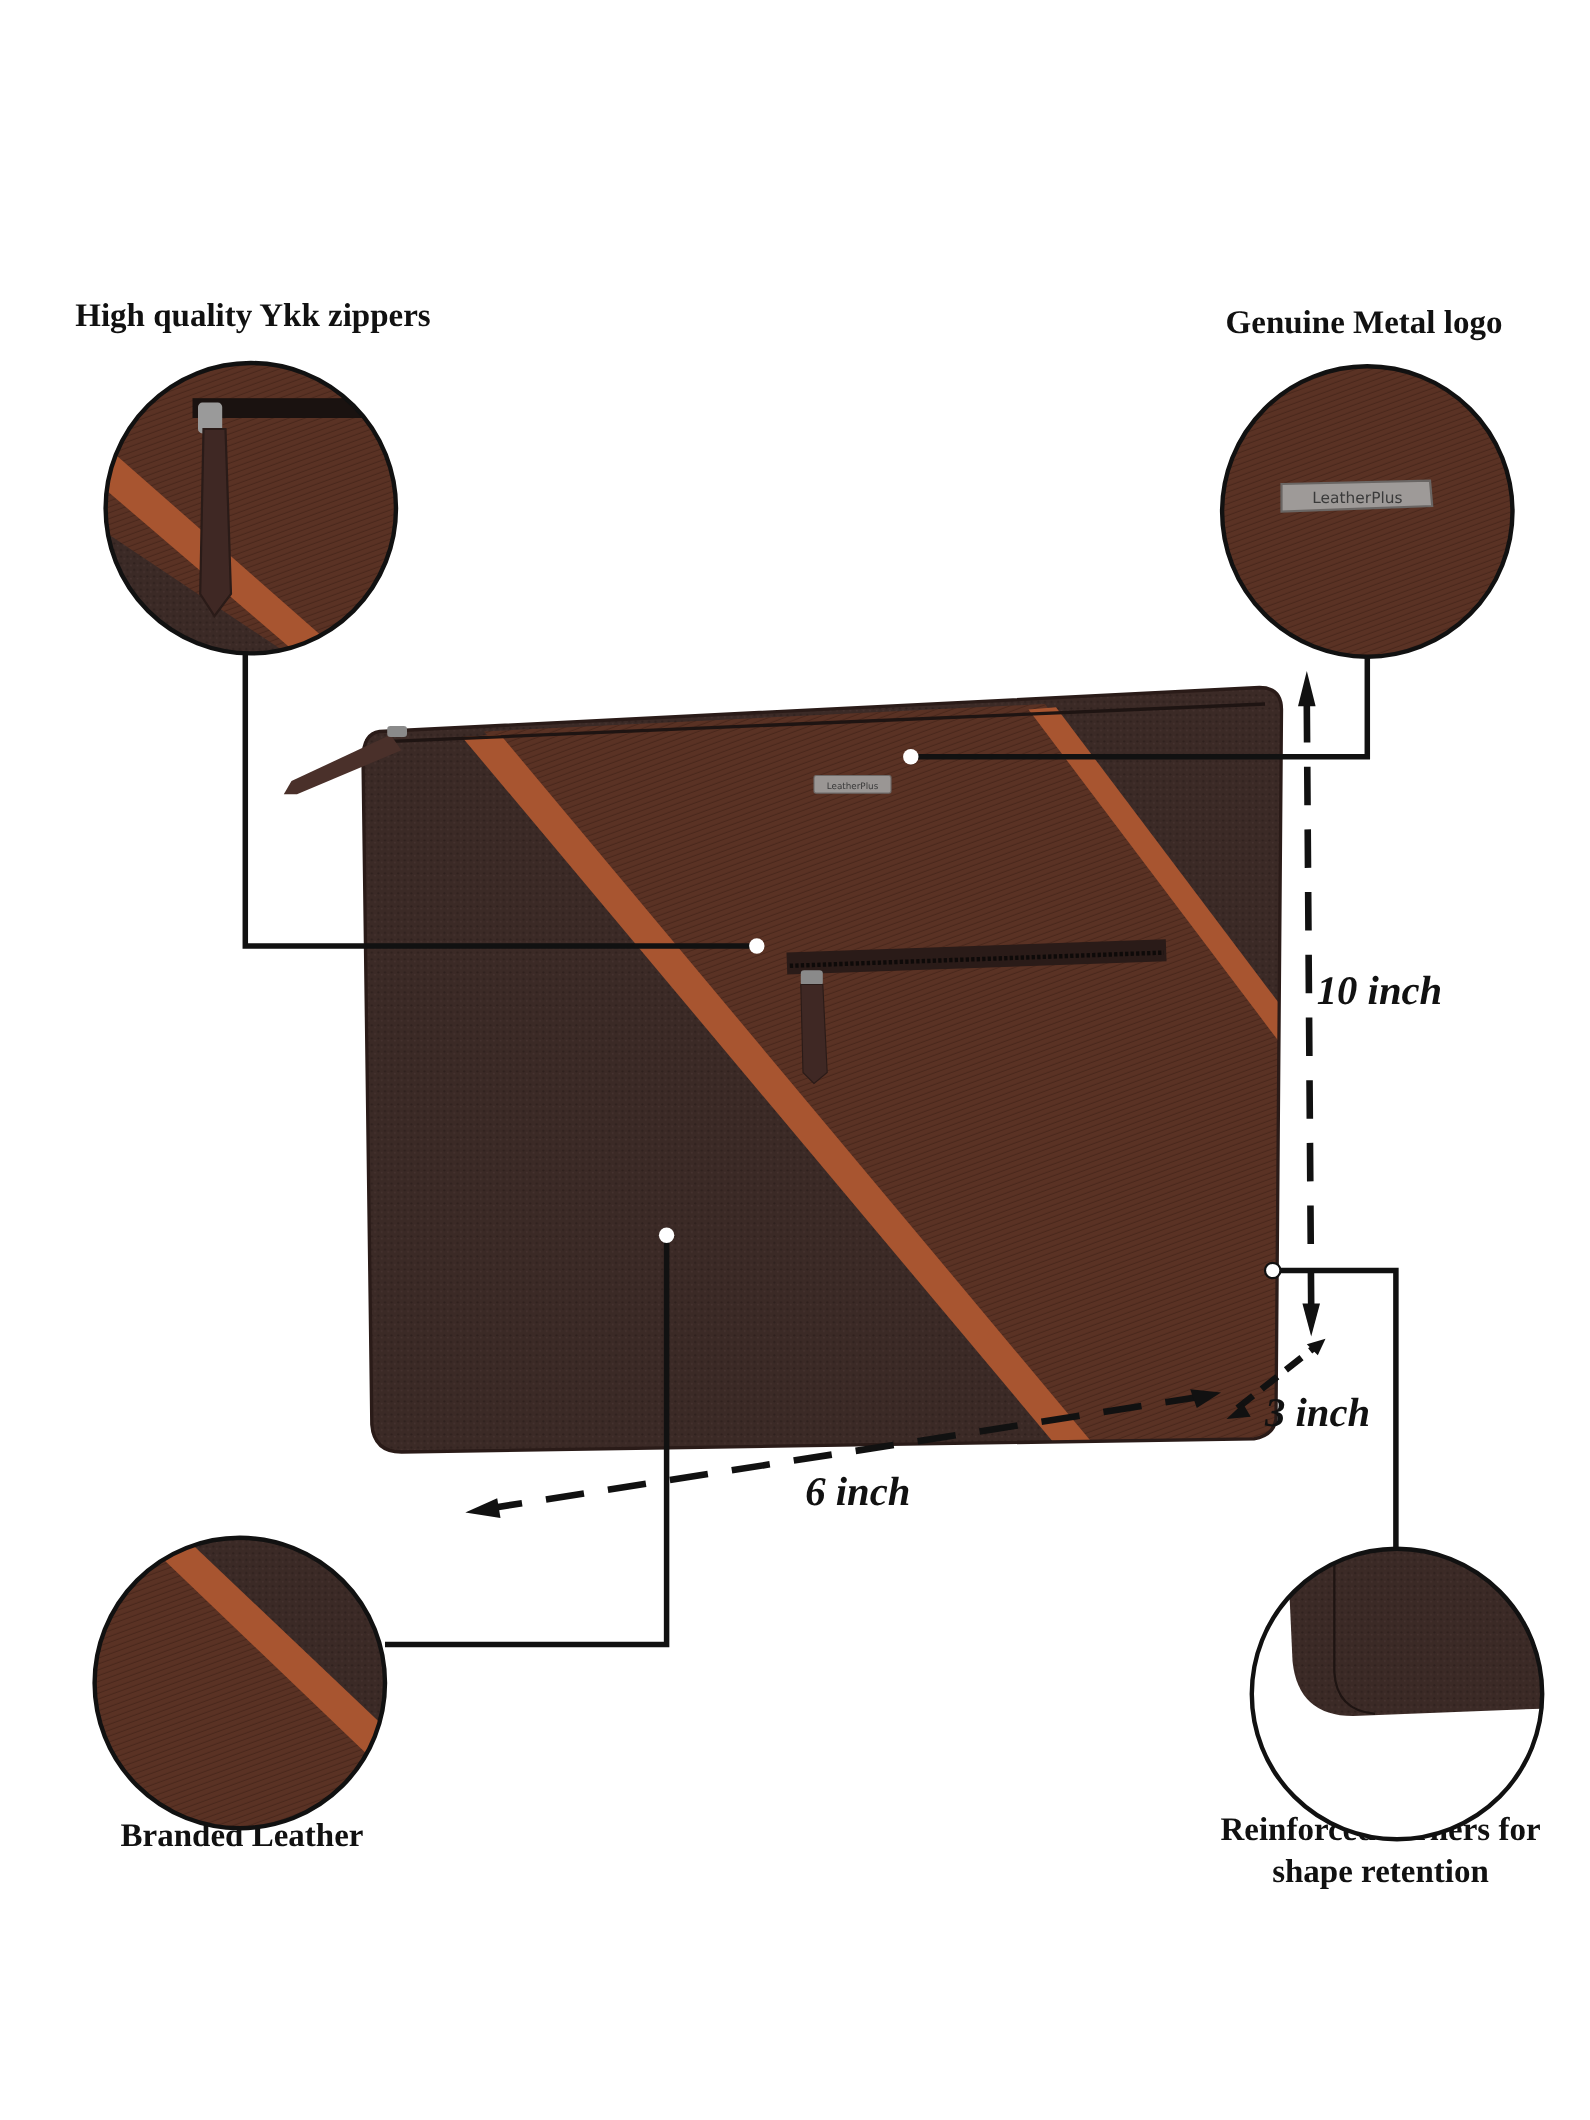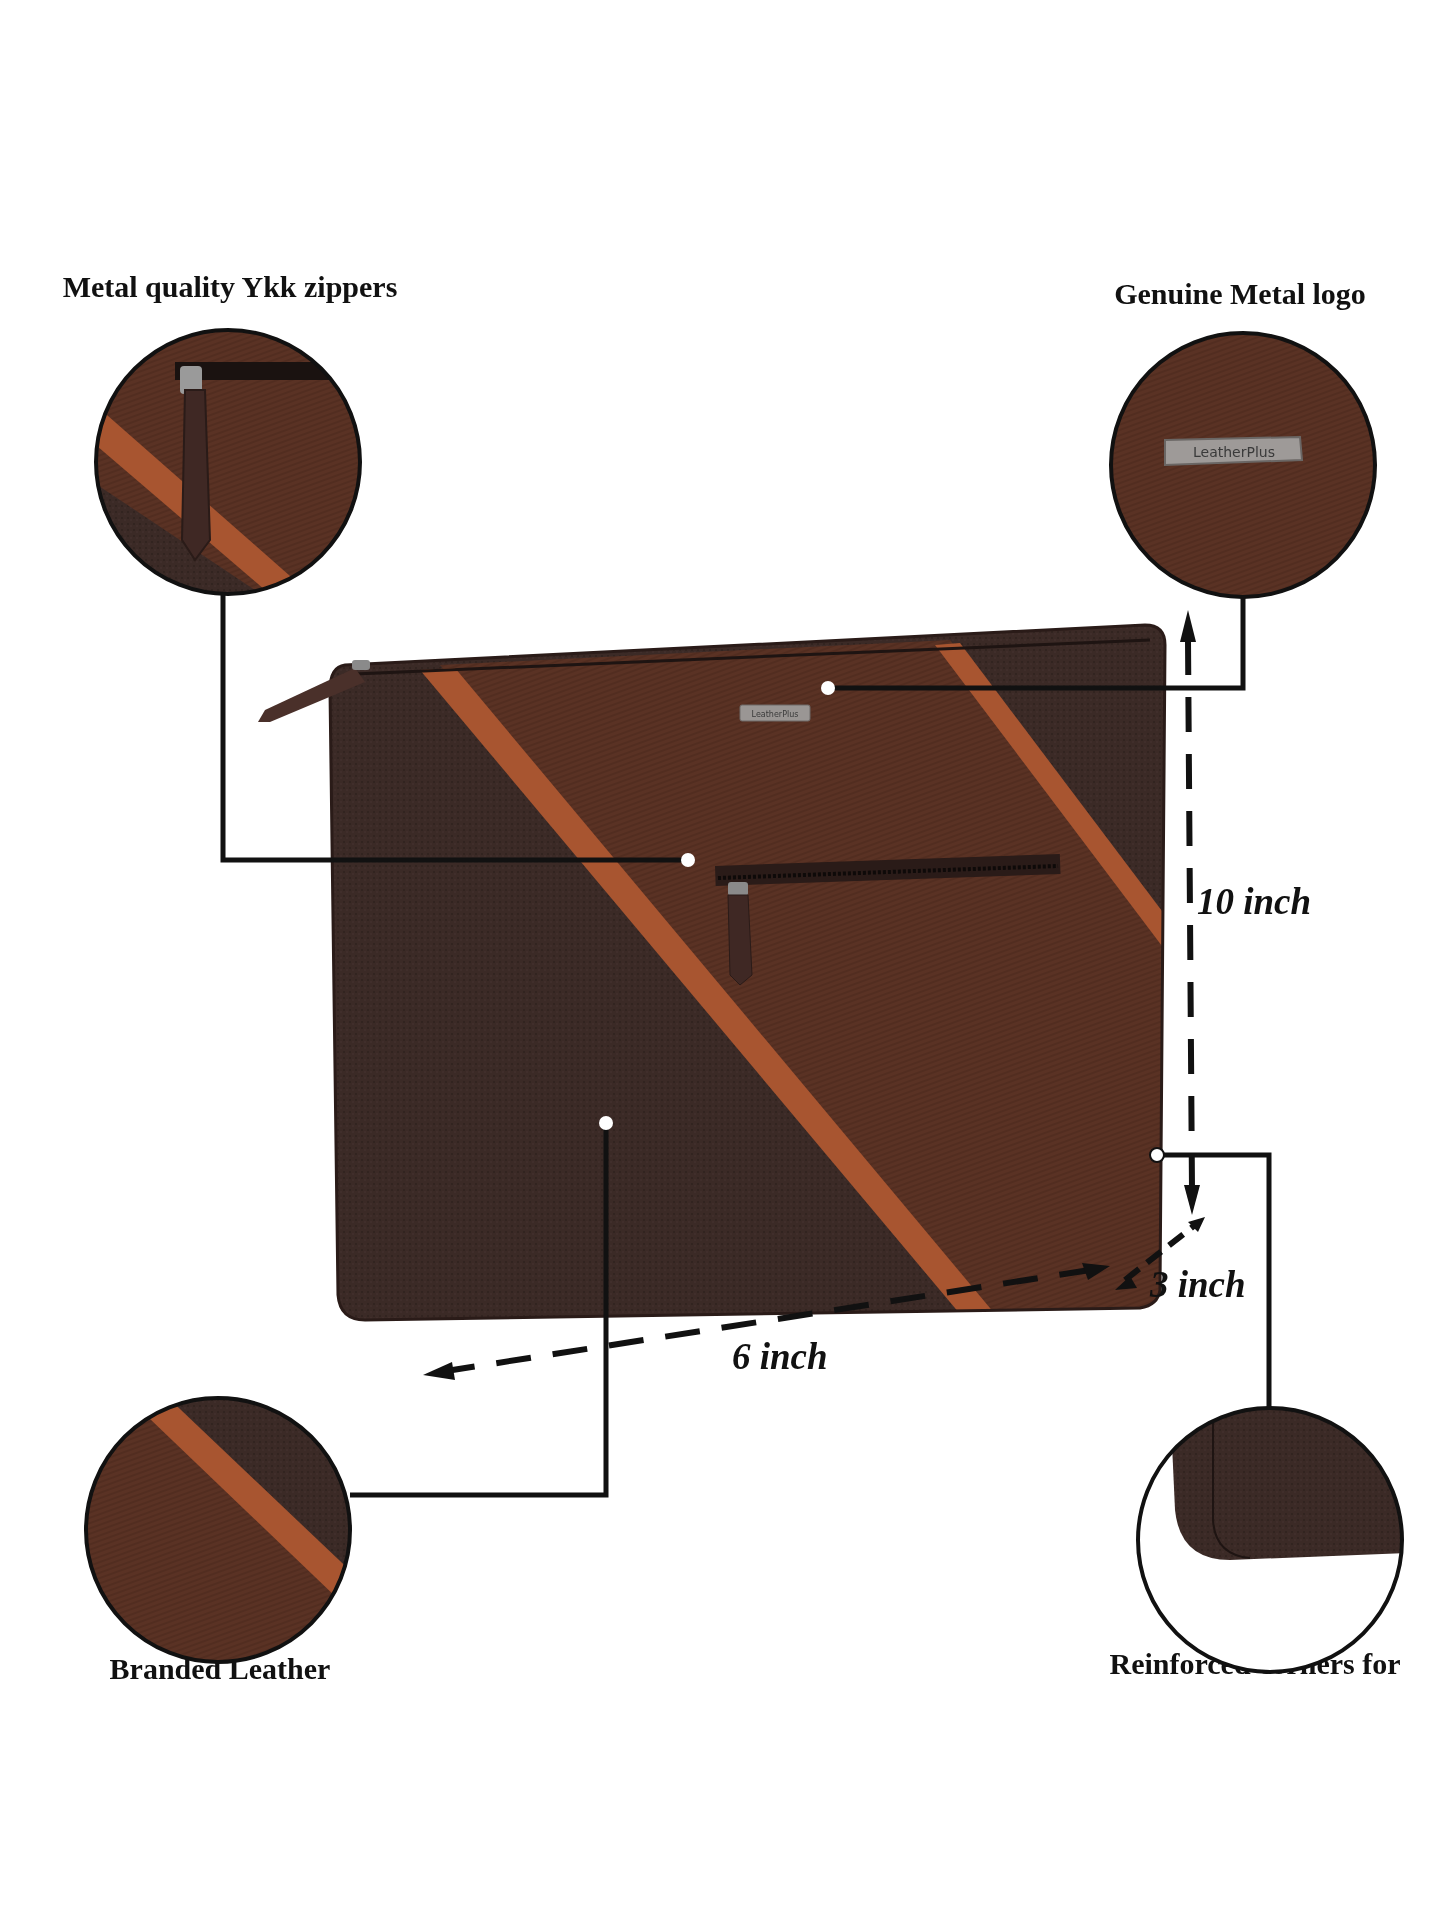--- a/index.html
+++ b/index.html
@@ -4,25 +4,26 @@
 <style>
   html,body{margin:0;padding:0;background:#fff;}
   body{width:1445px;height:1927px;position:relative;overflow:hidden;font-family:"Liberation Serif","DejaVu Serif",serif;}
   .label{position:absolute;font-weight:bold;color:#111;font-size:30px;text-align:center;line-height:1.25;}
   .dim{position:absolute;font-family:Liberation Serif, serif;font-weight:bold;font-style:italic;color:#111;font-size:37px;}
   svg{position:absolute;left:0;top:0;}
 </style>
 </head>
 <body>
 
-<div class="label" style="left:40px;top:268px;width:380px;">Metal quality Ykk zippers</div>
+<div class="label" style="left:40px;top:268px;width:380px;">High quality Ykk zippers</div>
 <div class="label" style="left:1080px;top:275px;width:320px;">Genuine Metal logo</div>
 <div class="label" style="left:70px;top:1650px;width:300px;">Branded Leather</div>
 <div class="label" style="left:1070px;top:1645px;width:370px;">
   <div>Reinforced corners for</div>
+  <div>shape retention</div>
 </div>
 
 <svg width="1445" height="1927" viewBox="0 0 1445 1927">
   <defs>
     <pattern id="grain" width="6" height="6" patternUnits="userSpaceOnUse">
       <rect width="6" height="6" fill="#3b2a26"></rect>
       <circle cx="2" cy="2" r="1" fill="#2f211e"></circle>
       <circle cx="5" cy="4" r="0.8" fill="#463330"></circle>
     </pattern>
     <pattern id="saff" width="5" height="5" patternUnits="userSpaceOnUse" patternTransform="rotate(-20)">

